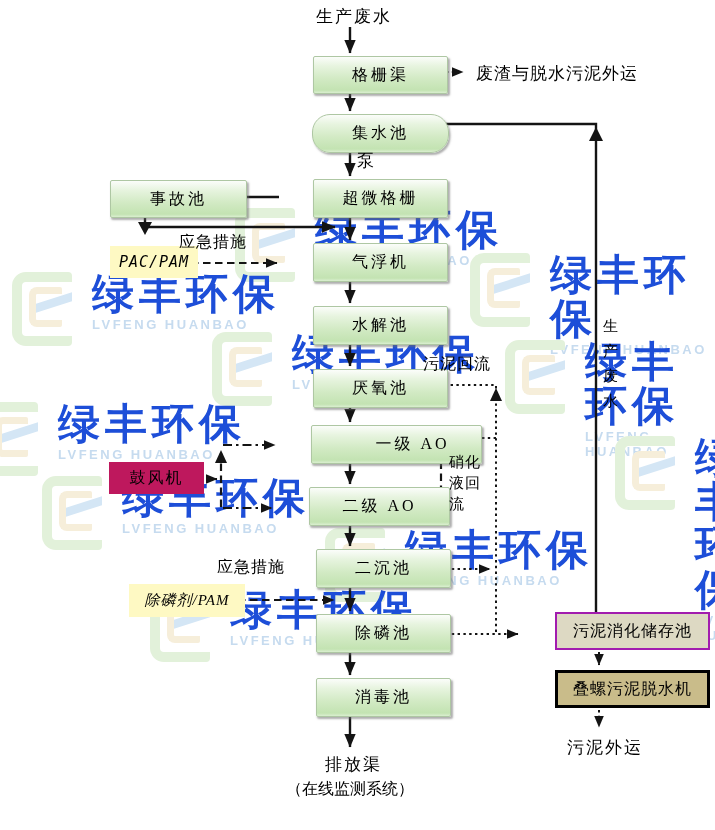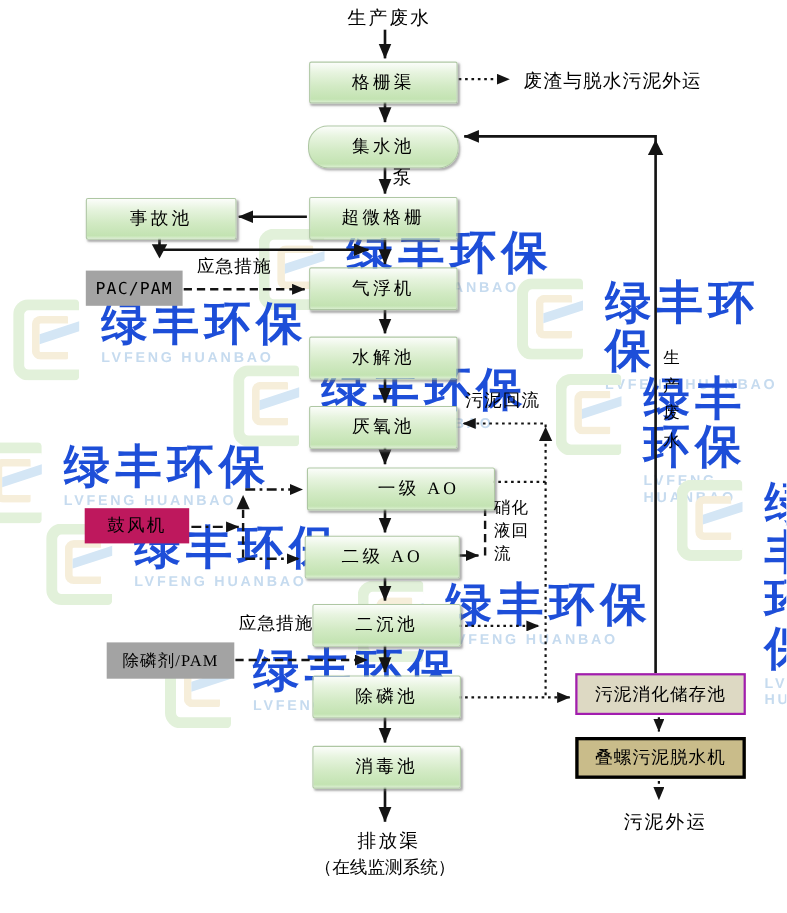--- a/index.html
+++ b/index.html
@@ -19,28 +19,28 @@
               transform:skewY(-18deg);}
   .wm-txt{margin-left:14px;}
   .wm-cn{font-size:42px;font-weight:bold;letter-spacing:5px;color:#1d4ed8;
          font-family:"Liberation Sans","DejaVu Sans",sans-serif;line-height:1.05;}
   .wm-en{font-size:13px;font-weight:bold;letter-spacing:2.5px;color:#c6dbef;
          font-family:"Liberation Sans","DejaVu Sans",sans-serif;margin-top:1px;}
   
   svg.lines{position:absolute;left:0;top:0;z-index:1;}
   
   .box{position:absolute;display:flex;align-items:center;justify-content:center;
-       z-index:2;font-size:16px;letter-spacing:3px;white-space:nowrap;}
+       z-index:2;font-size:16px;letter-spacing:3px;white-space:nowrap;margin-left:32px;}
   .box.green{
     border:1px solid #aec7a3;
     background:linear-gradient(180deg,#fbfdfa 0%,#e7f4df 25%,#d2eac4 60%,#c3e3b2 92%,#daefd0 100%);
     box-shadow:1.5px 2px 2px rgba(110,110,110,.55);
     border-radius:2px;
   }
-  .box.peach{background:#a3a3a3;letter-spacing:1px;}
+  .box.peach{background:#fef9c3;letter-spacing:1px;font-style:italic;}
   .box.blue{background:#be185d;letter-spacing:2px;}
   .box.tan-light{background:#ddd9c3;border:2px solid #a21caf;letter-spacing:1px;}
   .box.tan-dark{background:#c9bc8a;border:3px solid #000;letter-spacing:1px;}
   .mono{font-family:"DejaVu Sans Mono","Liberation Mono",monospace;font-size:15px;}
   
   .lbl{position:absolute;z-index:3;font-size:15px;white-space:nowrap;letter-spacing:1px;}
   .lbl.big{font-size:17px;letter-spacing:2px;}
   .vcol{position:absolute;z-index:3;font-size:15px;word-break:break-all;
         white-space:normal;text-align:center;}
   .filtrate{left:602px;top:314px;width:17px;line-height:25px;letter-spacing:0;}

